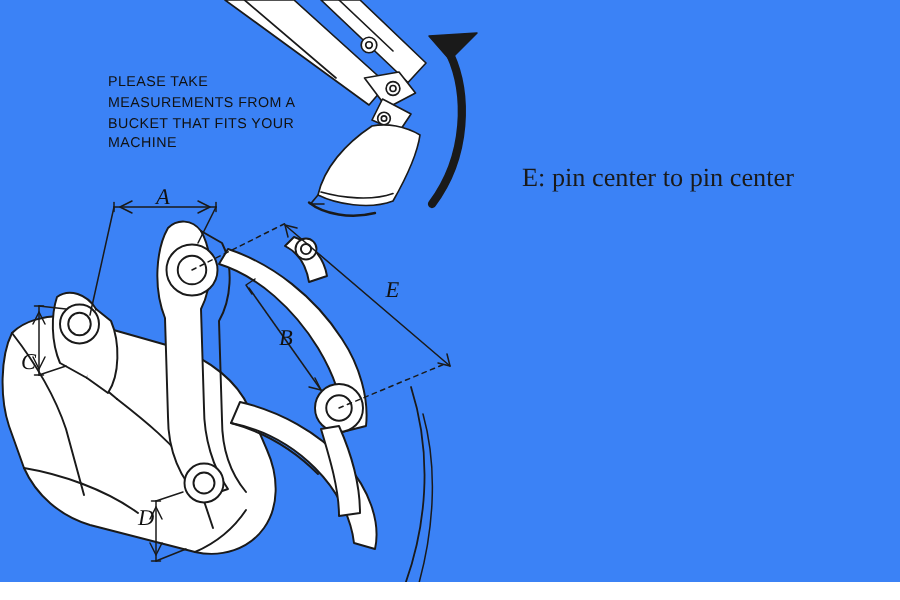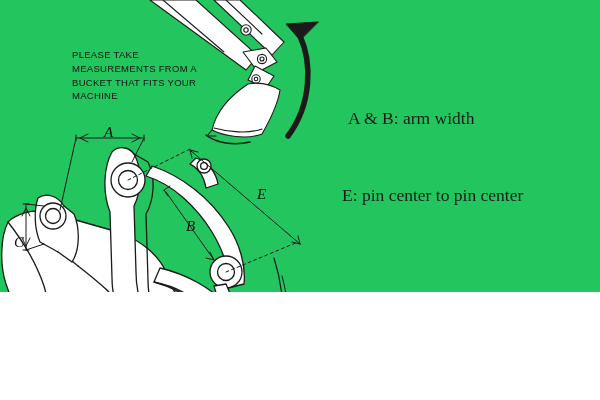--- a/index.html
+++ b/index.html
@@ -3,22 +3,22 @@
 <meta charset="utf-8">
 <style>
   html, body {
     margin: 0;
     padding: 0;
     background: #ffffff;
   }
   #page {
     position: relative;
     width: 600px;
-    height: 292px;
-    background: #22c55e;
+    height: 388px;
+    background: #3b82f6;
     overflow: hidden;
     font-family: "Liberation Sans", sans-serif;
   }
   #diagram {
     position: absolute;
     left: 0;
     top: 0;
     width: 600px;
     height: 400px;
   }
@@ -188,21 +188,20 @@
         <path d="M128 180 L192 148" stroke-dasharray="3,3"></path>
         <path d="M226 272 L298 242" stroke-dasharray="3,3"></path>
       </g>
 
     </g>
   </svg>
 
   <div class="note">Please take measurements from a bucket that fits your machine</div>
 
   <div class="legend">
-    <div class="legend-item">A &amp; B: arm width</div>
     <div class="legend-item">E: pin center to pin center</div>
   </div>
 
   <div class="label" id="lbl-a">A</div>
   <div class="label" id="lbl-b">B</div>
   <div class="label" id="lbl-c">C</div>
   <div class="label" id="lbl-d">D</div>
   <div class="label" id="lbl-e">E</div>
 
 </div>

